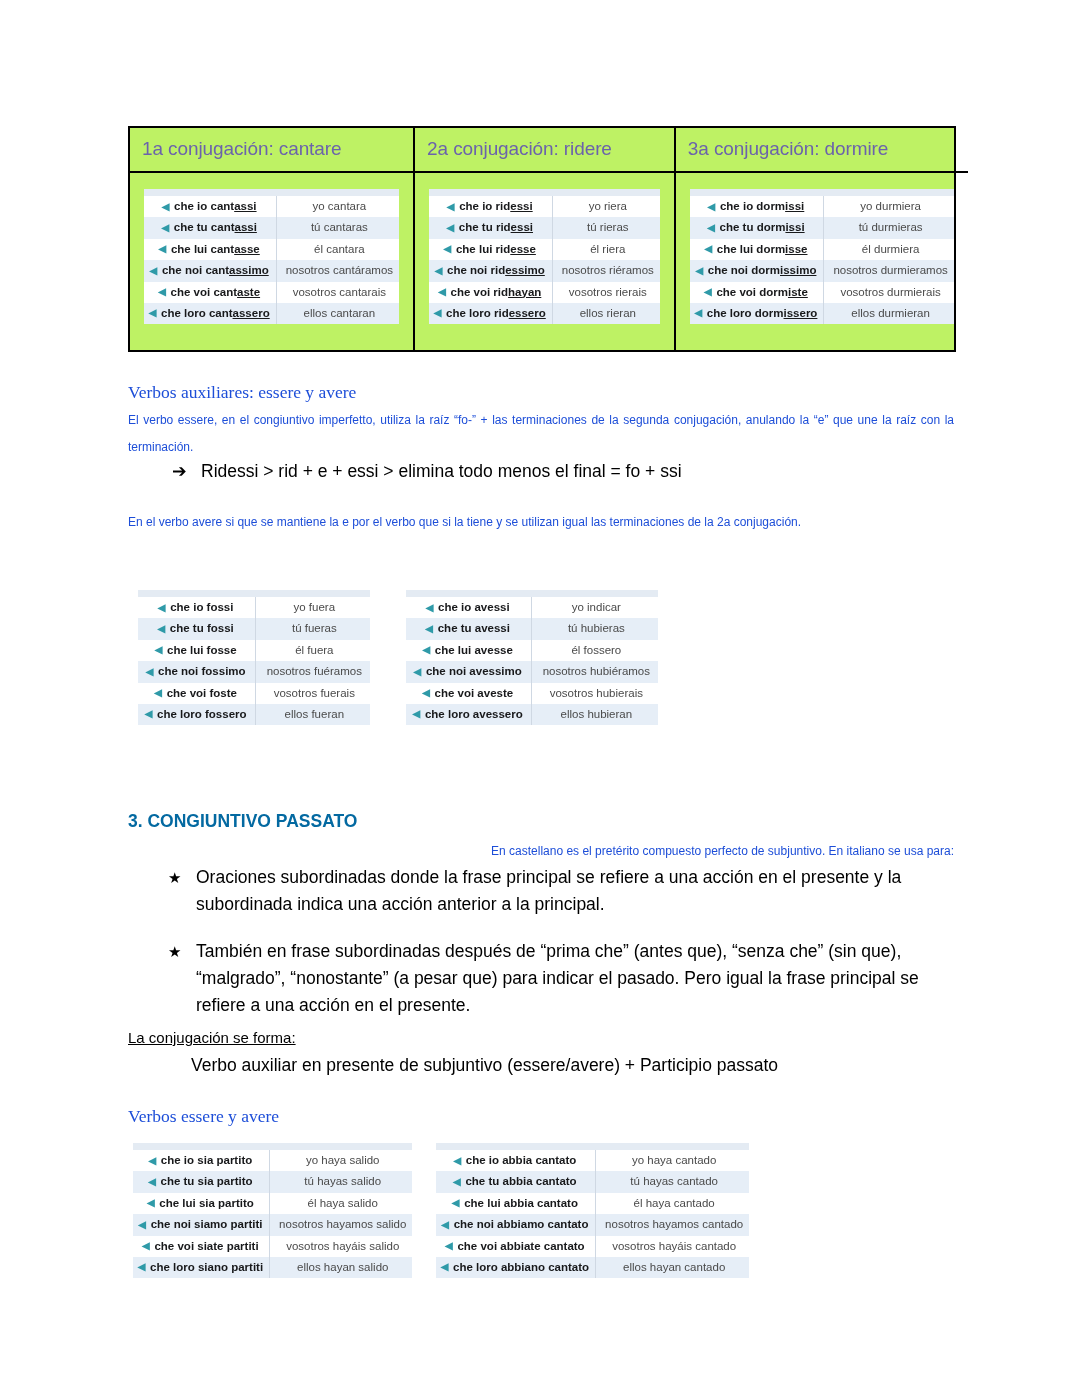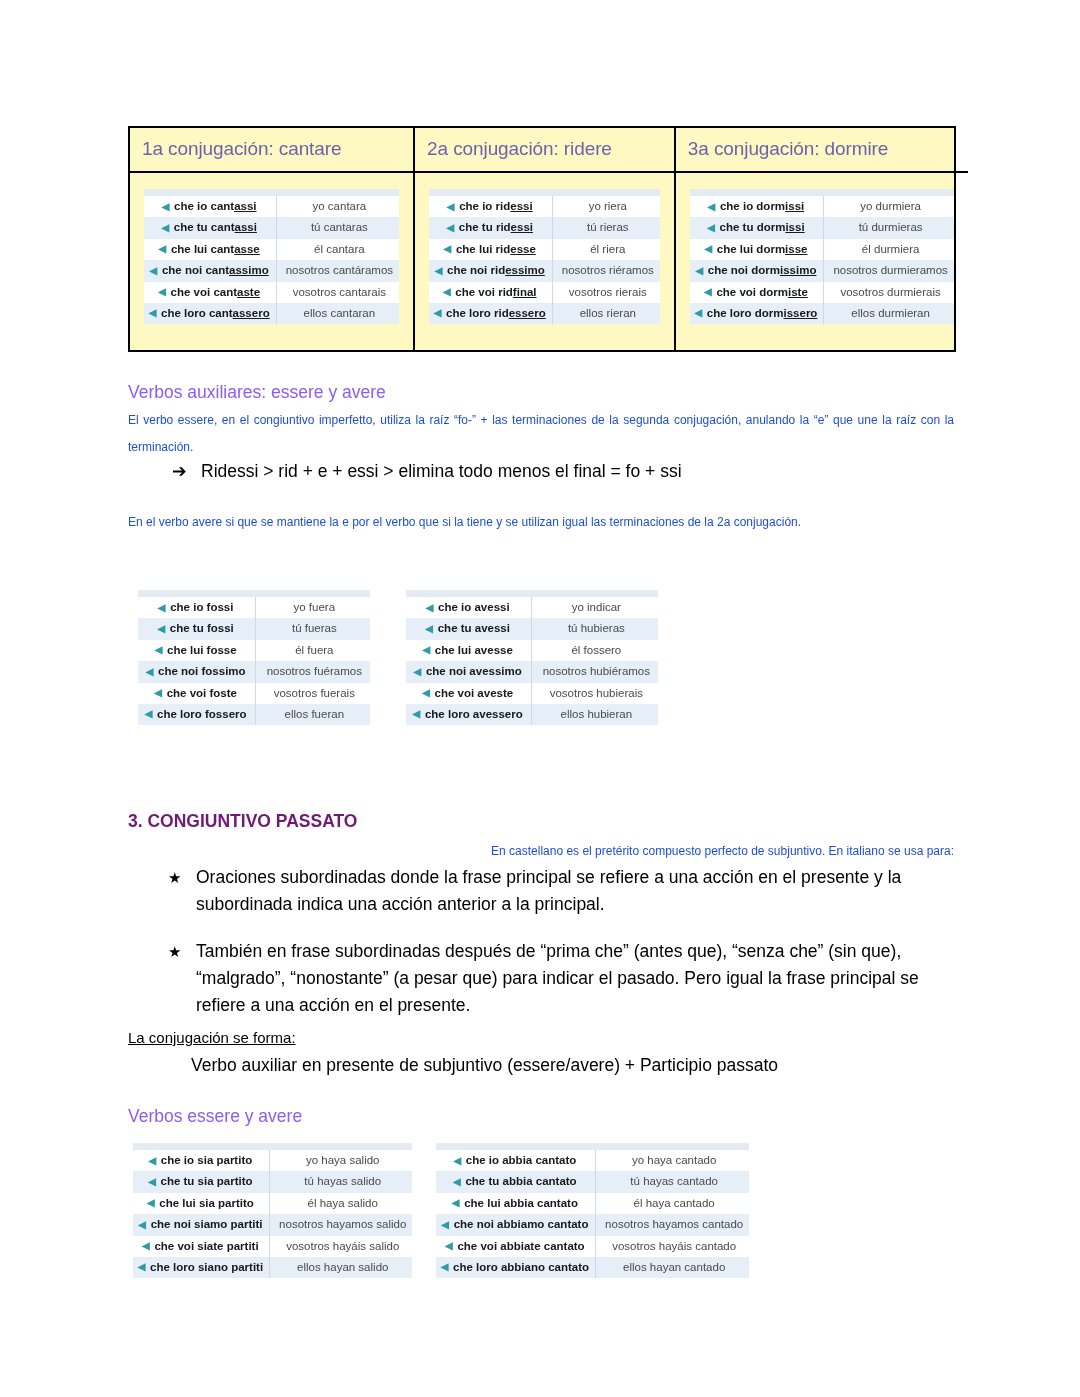--- a/index.html
+++ b/index.html
@@ -26,21 +26,21 @@
   }
 
   
   .conj-frame {
     position: absolute;
     left: 128px;
     top: 126px;
     width: 828px;
     border: 2px solid #000;
     display: flex;
-    background: #fef9c3;
+    background: #bef264;
   }
   .conj-col {
     flex: 1 1 0;
     border-right: 2px solid #000;
     display: flex;
     flex-direction: column;
   }
   .conj-col:last-child { border-right: none; }
 
   .conj-head {
@@ -92,23 +92,23 @@
     line-height: 1;
     margin-right: 3px;
     position: relative;
     top: -0.5px;
   }
   .u { text-decoration: underline; }
 
   
   .subhead {
     position: absolute;
-    color: #8b5cf6;
+    color: #1d4ed8;
     font-size: 17.5px;
-    font-family: Liberation Sans, sans-serif;
+    font-family: Liberation Serif, serif;
     white-space: nowrap;
   }
   .para {
     position: absolute;
     font-size: 12px;
     line-height: 27px;
     text-align: justify;
     color: #1d4ed8;
   }
   .para.nojust { text-align: right; }
@@ -118,21 +118,21 @@
     font-size: 17.5px;
     line-height: 27px;
     display: flex;
     gap: 11px;
     align-items: flex-start;
   }
   .arrowline .bullet { width: 18px; flex: 0 0 18px; }
 
   .section-title {
     position: absolute;
-    color: #701a75;
+    color: #0369a1;
     font-size: 17.5px;
     font-weight: bold;
     white-space: nowrap;
   }
 
   .starlist {
     position: absolute;
     font-size: 17.5px;
     line-height: 27px;
   }
@@ -220,21 +220,21 @@
               </tr>
               <tr>
                 <td class="it"><span class="spk">◀</span>che lui rid<span class="u">esse</span></td>
                 <td class="es">él riera</td>
               </tr>
               <tr>
                 <td class="it"><span class="spk">◀</span>che noi rid<span class="u">essimo</span></td>
                 <td class="es">nosotros riéramos</td>
               </tr>
               <tr>
-                <td class="it"><span class="spk">◀</span>che voi rid<span class="u">final</span></td>
+                <td class="it"><span class="spk">◀</span>che voi rid<span class="u">hayan</span></td>
                 <td class="es">vosotros rierais</td>
               </tr>
               <tr>
                 <td class="it"><span class="spk">◀</span>che loro rid<span class="u">essero</span></td>
                 <td class="es">ellos rieran</td>
               </tr>
             </tbody>
           </table>
         </div>
       </div>

